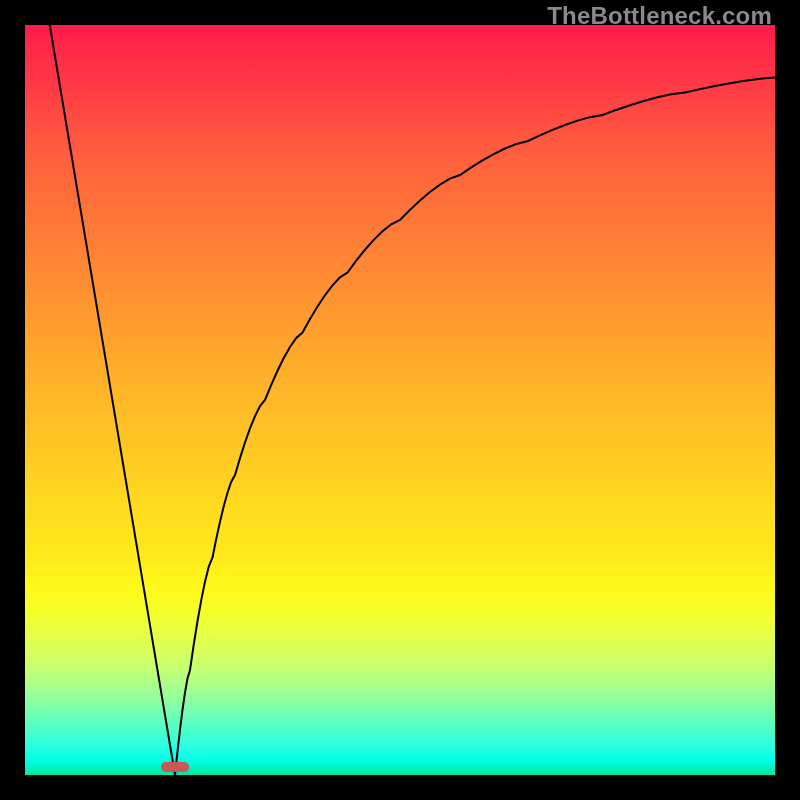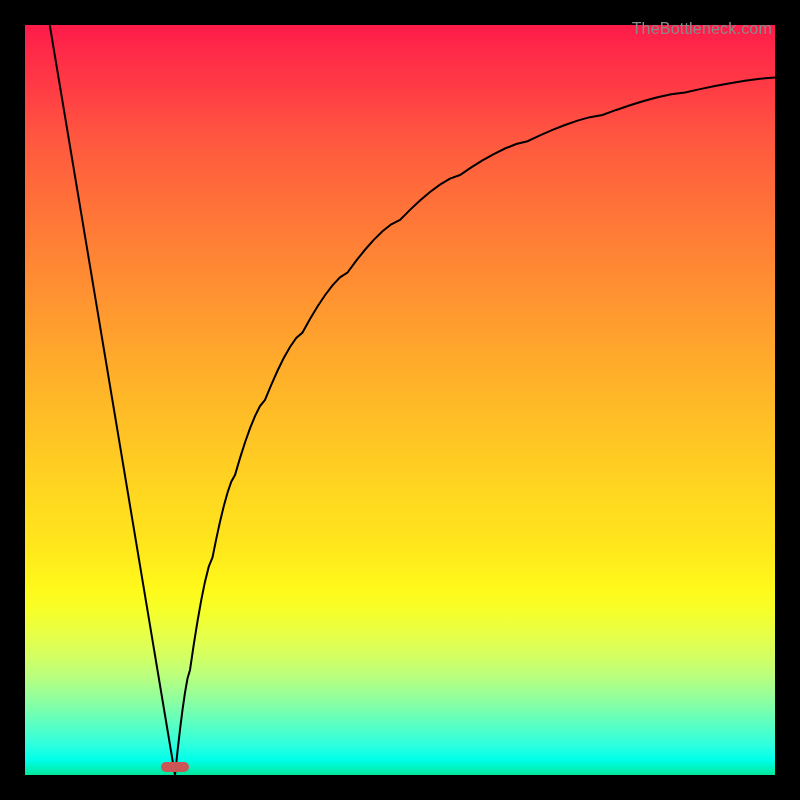--- a/index.html
+++ b/index.html
@@ -74,25 +74,25 @@
       position: absolute;
       width: 28px;
       height: 10px;
       background: #cc5555;
       border-radius: 5px;
       z-index: 3;
       transform: translate(-50%, -50%);
     }
     .watermark {
       position: absolute;
-      top: 20px;
+      top: 2px;
       right: 28px;
       color: #8a8a8a;
-      font-size: 16px;
-      font-weight: 400;
+      font-size: 24px;
+      font-weight: 700;
       z-index: 15;
       letter-spacing: 0.2px;
     }
   </style>
 </head>
 <body>
 
 <div class="watermark">TheBottleneck.com</div>
 
 <div class="plot-area">

